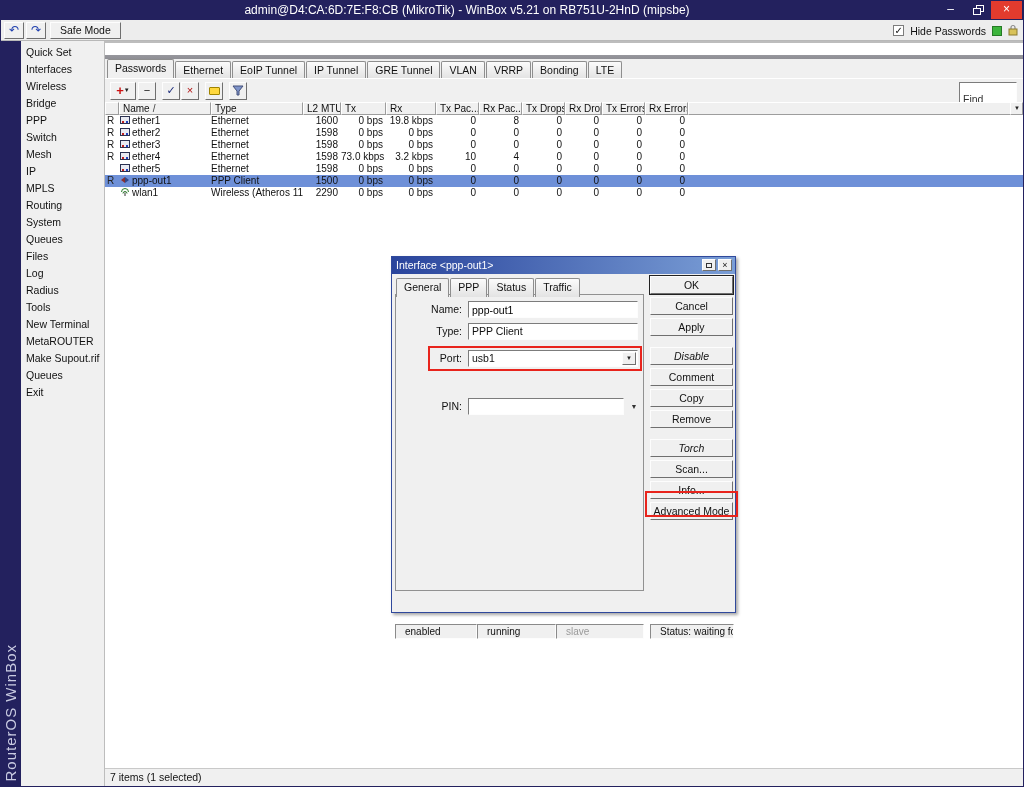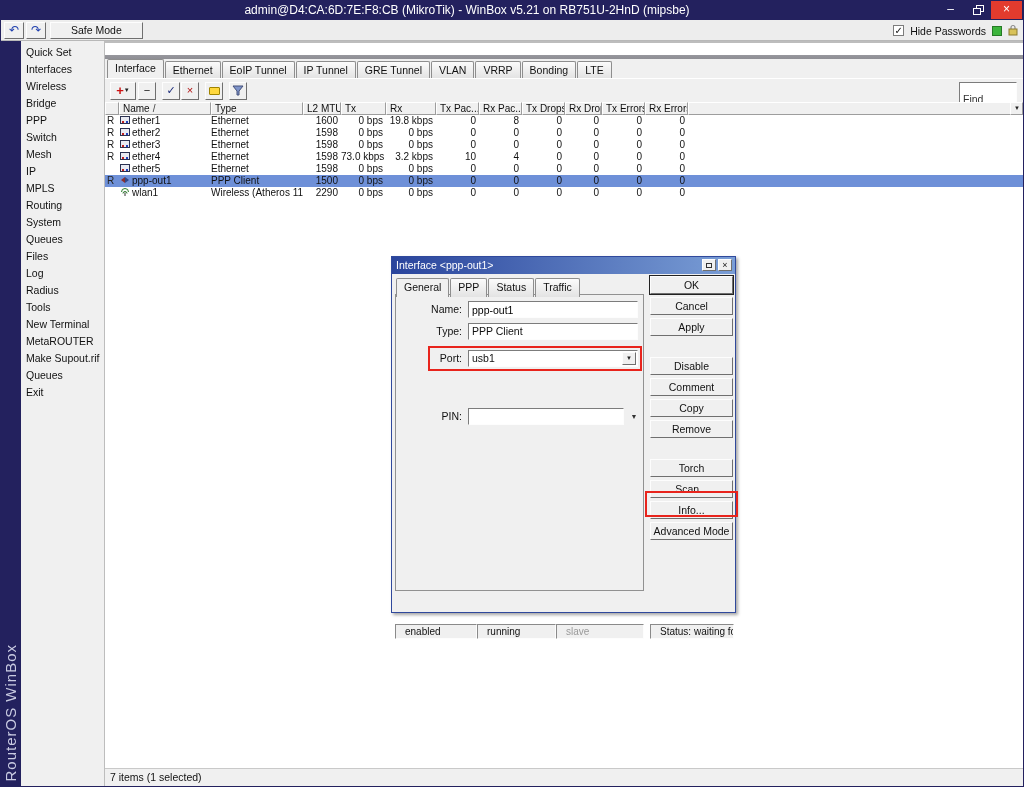--- a/index.html
+++ b/index.html
@@ -18,21 +18,21 @@
   .glyph-restore::after  { content:""; position:absolute; left:0; top:3px; width:6px; height:5px; border:1px solid #fff; background:#23215e; }
 
   
   .toolbar { position:absolute; left:0; top:19px; width:100%; height:21px; background:#ededed; border-bottom:1px solid #b8b8b8; }
   .raised { background:#f0f0f0; border:1px solid; border-color:#fdfdfd #6f6f6f #6f6f6f #fdfdfd; }
   .sunken { background:#fff; border:1px solid; border-color:#7c7c7c #fdfdfd #fdfdfd #7c7c7c; }
   .nav-btn { position:absolute; top:2px; width:20px; height:17px; text-align:center; line-height:15px; font-size:12px; color:#1f3fae; }
   .toolbar-right { position:absolute; right:5px; top:2px; height:17px; display:flex; align-items:center; gap:6px; }
   .checkbox { width:11px; height:11px; background:#fff; border:1px solid #7c7c7c; font-size:10px; line-height:9px; text-align:center; color:#111; }
   .green-dot { width:10px; height:10px; background:#3cb43c; border:1px solid #267a26; }
-  .safe-mode { position:absolute; left:49px; top:2px; height:17px; padding:0 20px; line-height:15px; font-size:10.5px; }
+  .safe-mode { position:absolute; left:49px; top:2px; height:17px; padding:0 9px; line-height:15px; font-size:10.5px; }
 
   
   .brand { position:absolute; left:0; top:40px; width:20px; bottom:0; background:#23215e; }
   .brand-text { position:absolute; bottom:4px; left:1px; color:#c9cbe2; font-size:15px; letter-spacing:1px; writing-mode:vertical-rl; transform:rotate(180deg); white-space:nowrap; }
   .sidebar { position:absolute; left:20px; top:40px; width:106px; bottom:0; background:#f0f0f0; border-right:1px solid #9a9a9a; padding-top:3px; }
   .side-item { height:17px; line-height:17px; padding-left:5px; font-size:10.5px; position:relative; white-space:nowrap; overflow:hidden; }
   .sub-arrow { position:absolute; right:3px; top:6px; width:0; height:0; border-left:4px solid #707070; border-top:3px solid transparent; border-bottom:3px solid transparent; }
 
   
   .workspace { position:absolute; left:103px; top:40px; right:0; bottom:0; background:#bdbdbd; }
@@ -72,21 +72,21 @@
   .dlg-tabs { position:absolute; left:4px; top:21px; display:flex; z-index:3; }
   .tabpage { position:absolute; left:3px; top:37px; width:249px; height:297px; border:1px solid #919191; background:#f0f0f0; }
   .frow { position:absolute; left:2px; right:4px; height:17px; }
   .frow label { position:absolute; left:0; top:0; width:64px; line-height:17px; text-align:right; font-size:10.5px; }
   .tfield { position:absolute; left:70px; top:0; width:170px; height:17px; font-family:inherit; font-size:10.5px; padding:0 3px; line-height:15px; outline:none; }
   .tfield.short { width:156px; }
   .combo-arrow { position:absolute; right:1px; top:1px; width:14px; height:13px; font-size:6px; line-height:11px; text-align:center; color:#222; }
   .spin { position:absolute; left:230px; top:2px; width:12px; height:13px; font-size:7px; line-height:13px; text-align:center; color:#333; }
   .btncol { position:absolute; left:258px; top:19px; width:83px; }
   .dbtn { width:83px; height:18px; margin-bottom:3px; text-align:center; line-height:16px; font-size:10.5px; }
-  .dbtn.grp { margin-top:21px; }
+  .dbtn.grp { margin-top:11px;font-style:italic; }
   .dbtn.default { box-shadow:0 0 0 1px #222; }
   .fcell { position:absolute; top:338px; height:15px; border:1px solid; border-color:#8a8a8a #fdfdfd #fdfdfd #8a8a8a; background:#f0f0f0; line-height:13px; padding-left:9px; font-size:10px; white-space:nowrap; overflow:hidden;margin-top:29px; }
   .fcell.dim { color:#9a9a9a; }
   .redbox { position:absolute; border:2px solid #e8241c; pointer-events:none; z-index:20; }
 </style>
 </head>
 <body>
 
 <div class="app">
 
@@ -143,21 +143,21 @@
     <div class="side-item"><span>Queues</span></div>
     <div class="side-item"><span>Exit</span></div>
   </div>
 
   <div class="workspace">
 
     <div class="ifwin">
       <div class="ifwin-title">Interface List</div>
 
       <div class="iftabs">
-        <div class="tab active">Interface</div>
+        <div class="tab active">Passwords</div>
         <div class="tab">Ethernet</div>
         <div class="tab">EoIP Tunnel</div>
         <div class="tab">IP Tunnel</div>
         <div class="tab">GRE Tunnel</div>
         <div class="tab">VLAN</div>
         <div class="tab">VRRP</div>
         <div class="tab">Bonding</div>
         <div class="tab">LTE</div>
       </div>
 
@@ -381,21 +381,21 @@
           <label>Type:</label>
           <div class="tfield sunken">PPP Client</div>
         </div>
         <div class="frow" style="top:55px">
           <label>Port:</label>
           <div class="tfield sunken" style="position:absolute">
             <span>usb1</span>
             <span class="combo-arrow raised">▼</span>
           </div>
         </div>
-        <div class="frow" style="top:113px">
+        <div class="frow" style="top:103px">
           <label>PIN:</label>
           <input class="tfield sunken short" value="" style="">
           <span class="spin">▼</span>
         </div>
 
         <div class="redbox" style="left:32px; top:51px; width:214px; height:25px"></div>
       </div>
 
       <div class="btncol" style="position:absolute">
         <div class="dbtn raised default">OK</div>

